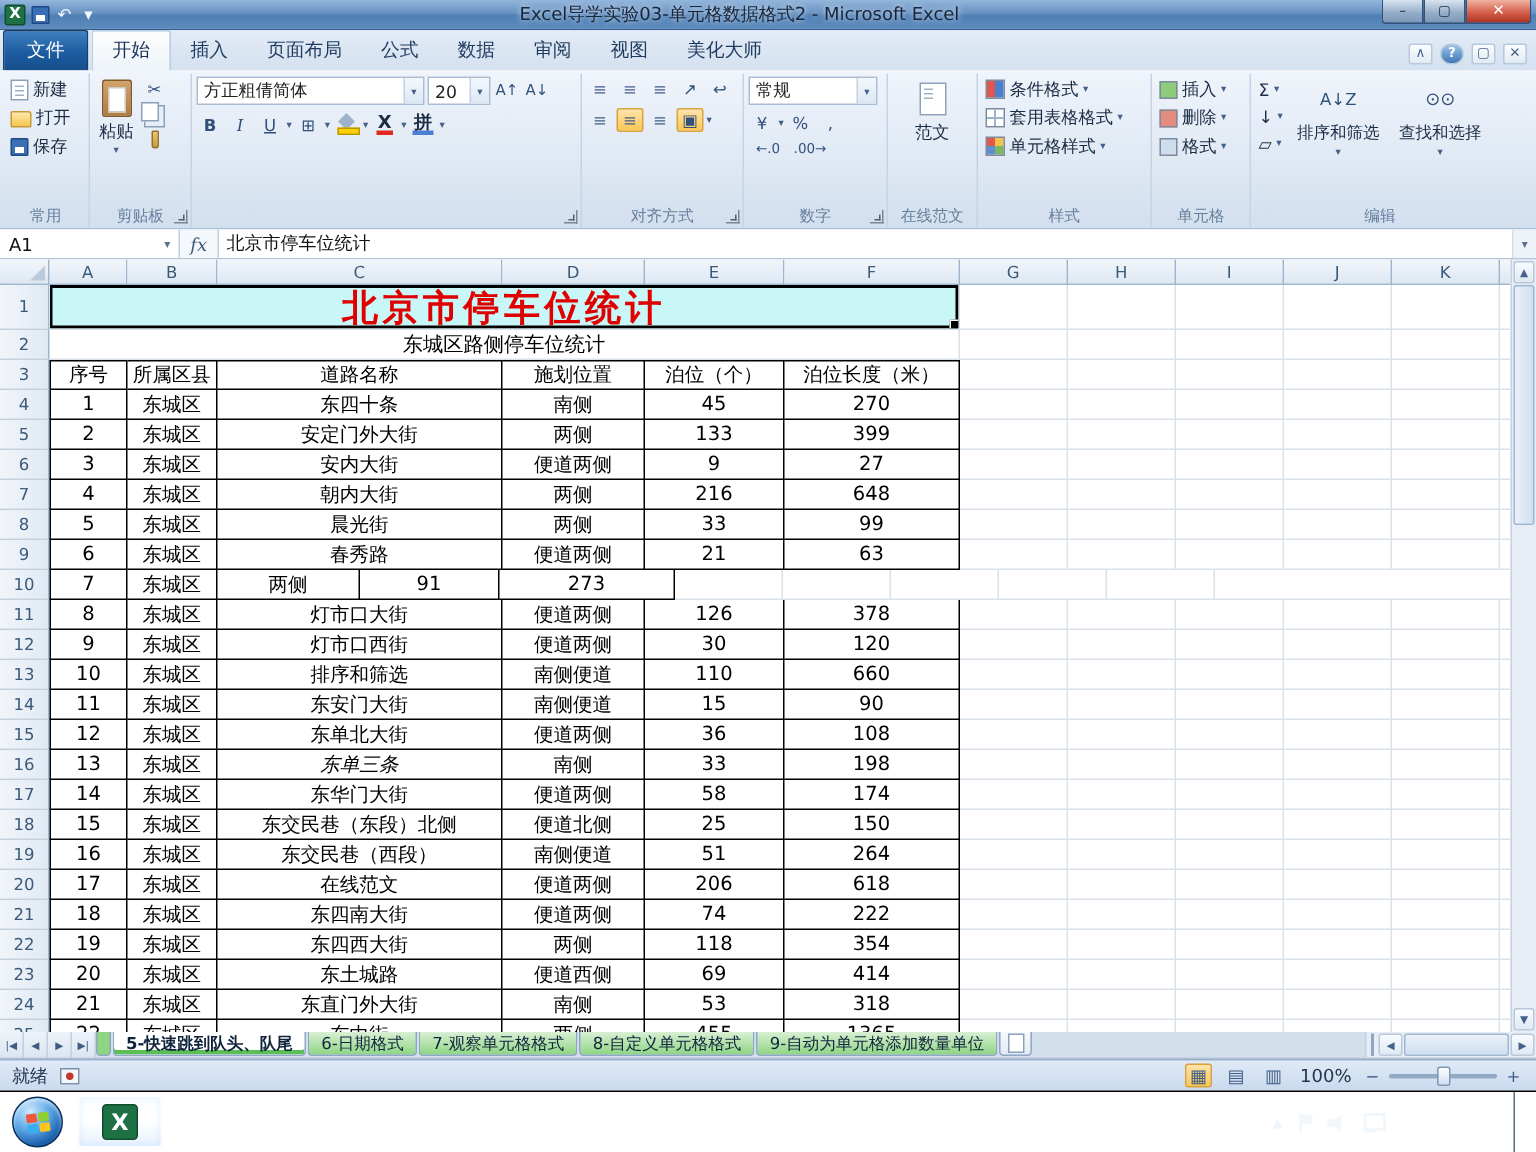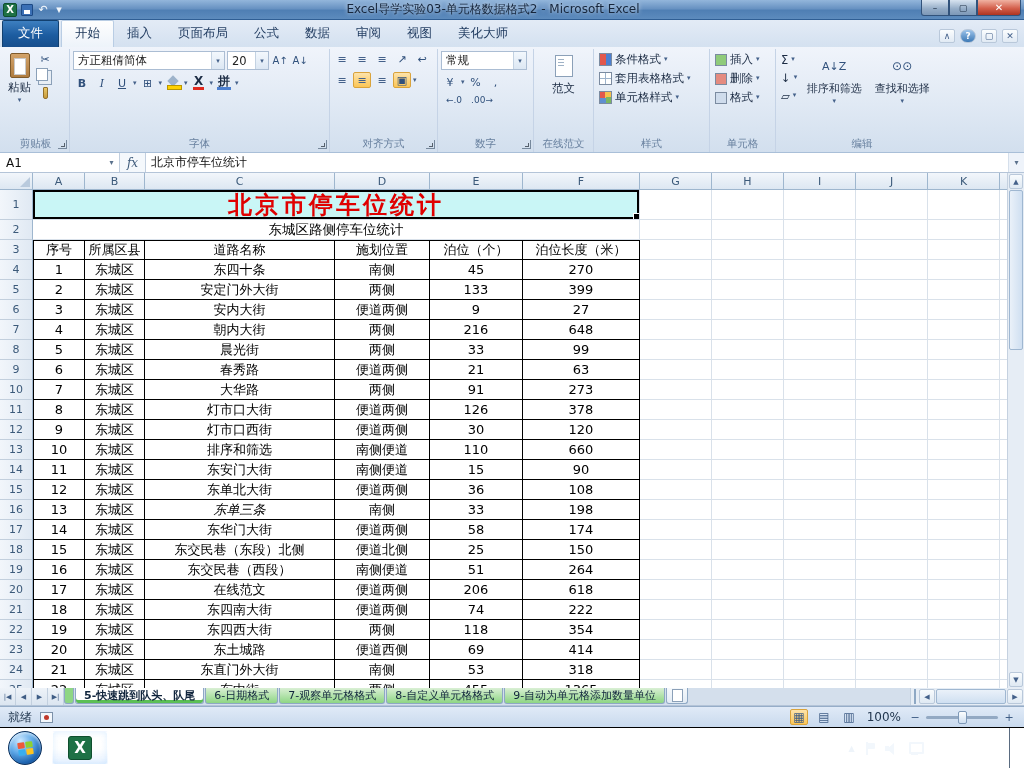--- a/index.html
+++ b/index.html
@@ -185,20 +185,35 @@
     <div class="rib-winbtns">
       <span class="rwb">∧</span>
       <span class="rwb help">?</span>
       <span class="rwb">▢</span>
       <span class="rwb">✕</span>
     </div>
   </div>
 
   <div class="ribbon">
 
+    <div class="rgroup" style="width:58px">
+      <div class="sbtn">
+          <span class="ic-page"></span>
+          <span>新建</span>
+        </div>
+      <div class="sbtn">
+          <span class="ic-folder"></span>
+          <span>打开</span>
+        </div>
+      <div class="sbtn">
+          <span class="ic-disk"></span>
+          <span>保存</span>
+        </div>
+      <div class="glabel">常用</div>
+    </div>
 
     <div class="rgroup" style="width:68px">
       <div style="display:flex;gap:2px;">
         <div class="bigbtn">
           <span class="ic-clipboard"></span>
           <span>粘贴</span>
           <span class="arw">▾</span>
         </div>
         <div class="minicol">
           <span class="mbtn">✂</span>
@@ -240,21 +255,20 @@
         <span class="arw">▾</span>
         <span class="mbtn">
             <span class="ic-A">X</span>
           </span>
         <span class="arw">▾</span>
         <span class="mbtn">
             <span class="ic-A" style="border-bottom-color:#4c7fd0">拼</span>
           </span>
         <span class="arw">▾</span>
       </div>
-      <div class="glabel">字体</div>
       <span class="launcher"></span>
     </div>
 
     <div class="rgroup" style="width:108px">
       <div class="fontrow">
         <span class="mbtn ic-lines">≡</span>
         <span class="mbtn ic-lines">≡</span>
         <span class="mbtn ic-lines">≡</span>
         <span class="mbtn">↗</span>
         <span class="mbtn">↩</span>
@@ -520,21 +534,20 @@
           <div class="cell" style="width: 72px;"></div>
           <div class="cell" style="width: 72px;"></div>
           <div class="cell" style="width: 72px;"></div>
           <div class="cell" style="width: 72px;"></div>
           <div class="cell cell-fill"></div>
         </div>
         <div class="grow" style="height: 20px;">
           <div class="rowh">10</div>
           <div class="cell tbl first" style="width: 52px;">7</div>
           <div class="cell tbl" style="width: 60px;">东城区</div>
-          <div class="cell tbl" style="width: 190px;">大华路</div>
           <div class="cell tbl" style="width: 95px;">两侧</div>
           <div class="cell tbl" style="width: 93px;">91</div>
           <div class="cell tbl" style="width: 117px;">273</div>
           <div class="cell" style="width: 72px;"></div>
           <div class="cell" style="width: 72px;"></div>
           <div class="cell" style="width: 72px;"></div>
           <div class="cell" style="width: 72px;"></div>
           <div class="cell" style="width: 72px;"></div>
           <div class="cell cell-fill"></div>
         </div>

